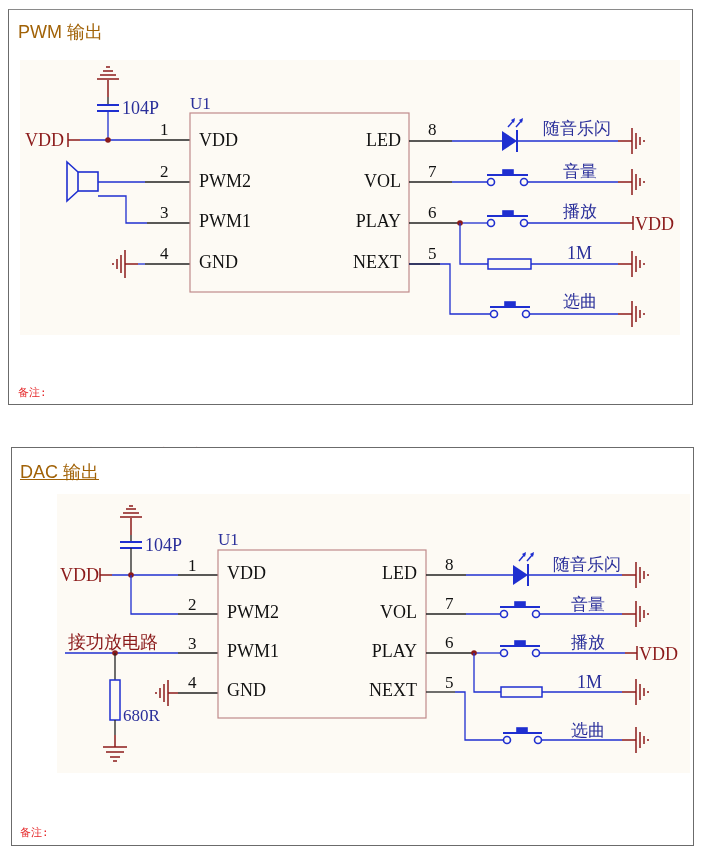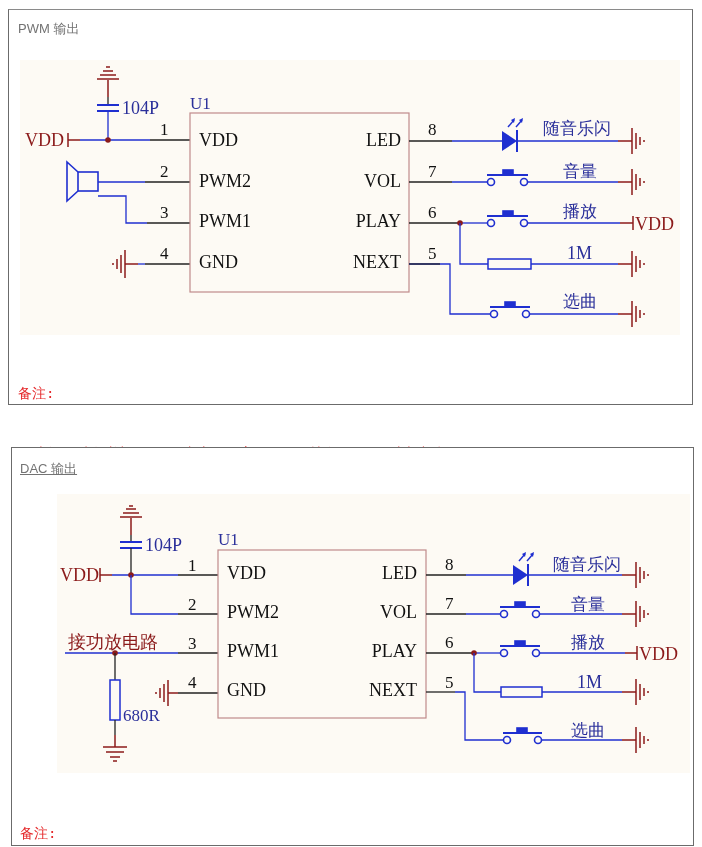--- a/index.html
+++ b/index.html
@@ -1,22 +1,22 @@
 <!DOCTYPE html>
 <html><head>
 <meta charset="utf-8">
 <style>
   html, body { margin:0; padding:0; background:#ffffff; }
   body { width:702px; height:847px; position:relative; overflow:hidden; font-family:"Liberation Sans", sans-serif; }
   .panel { position:absolute; border:1px solid #6b6b6b; background:#fff; box-sizing:border-box; }
   #panel1 { left:8px; top:9px; width:685px; height:396px; border-top-color:#8a8a8a; }
   #panel2 { left:11px; top:447px; width:683px; height:399px; }
-  .ptitle { position:absolute; font-family:"Liberation Sans", sans-serif; font-size:13px; color:#737373; }
+  .ptitle { position:absolute; font-family:"Liberation Sans", sans-serif; font-size:18px; color:#a16207; }
   svg.sch { position:absolute; left:0; top:0; }
-  .notes { position:absolute; font-family:"DejaVu Sans Mono","Liberation Mono", monospace; color:#e5282a; font-size:14px; line-height:20px; white-space:pre; }
+  .notes { position:absolute; font-family:"DejaVu Sans Mono","Liberation Mono", monospace; color:#e5282a; font-size:11px; line-height:20px; white-space:pre; }
   .serif { font-family:"Liberation Serif","DejaVu Serif", serif; }
 </style>
 </head>
 <body>
 
 <div class="panel" id="panel1"></div>
 <div class="ptitle" style="left:18px;top:20px;">PWM 输出</div>
 
 <svg class="sch" width="702" height="847">
   <rect x="20" y="60" width="660" height="275" fill="#fdfaf4"></rect>

